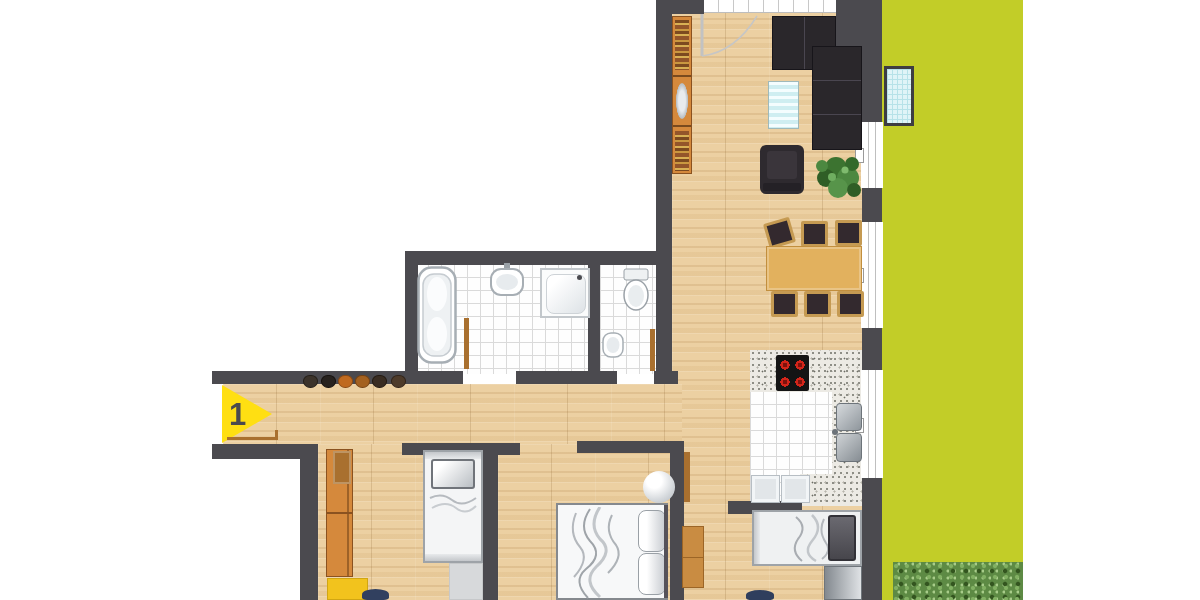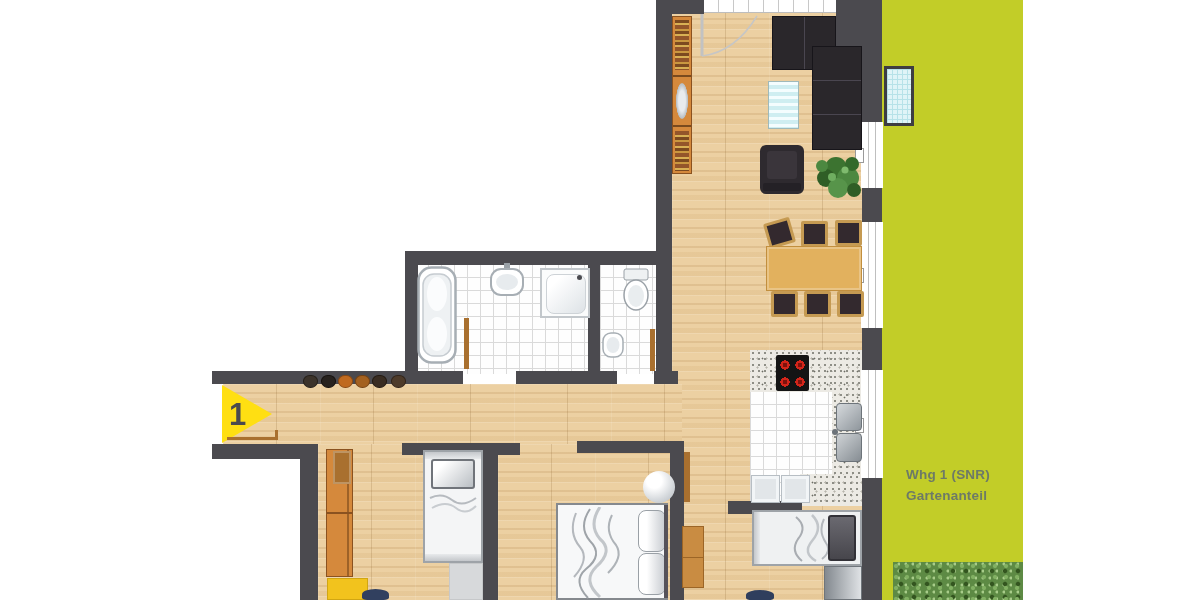--- a/index.html
+++ b/index.html
@@ -30,24 +30,20 @@
   .appliance{position:absolute;width:29px;height:28px;background:#e2e6e9;border:1px solid #b7bec4;box-sizing:border-box;box-shadow:inset 0 0 0 3px #f2f5f7;}
   .pillow-w{position:absolute;background:linear-gradient(90deg,#ffffff 30%,#c7cbd0);border:1px solid #9aa0a6;border-radius:8px;}
   svg{display:block;}
 </style>
 </head>
 <body>
 
 <div id="stage">
 
   <div class="abs" style="left:882px;top:0;width:141px;height:600px;background:var(--garden);"></div>
-  <div class="garden-label">
-    <div>Whg 1 (SNR)</div>
-    <div>Gartenanteil</div>
-  </div>
   <div class="abs" style="left:893px;top:562px;width:130px;height:38px;background-color:var(--hedge);
               background-image:radial-gradient(circle at 3px 4px,#82b163 1.5px,transparent 2.6px),
                                radial-gradient(circle at 8px 9px,#33551f 1.6px,transparent 2.8px),
                                radial-gradient(circle at 6px 2px,#a8cc8a 1px,transparent 2px);
               background-size:11px 11px,13px 13px,7px 7px;"></div>
   <div class="abs" style="left:884px;top:66px;width:30px;height:60px;box-sizing:border-box;border:3px solid #3e3d42;background-color:var(--lightwell-blue);
               background-image:linear-gradient(#b6e2e8 1px,transparent 1px),linear-gradient(90deg,#b6e2e8 1px,transparent 1px);background-size:5px 5px;"></div>
 
   <div class="wood" style="left:672px;top:10px;width:190px;height:590px;"></div>
   <div class="wood" style="left:223px;top:384px;width:459px;height:61px;"></div>

